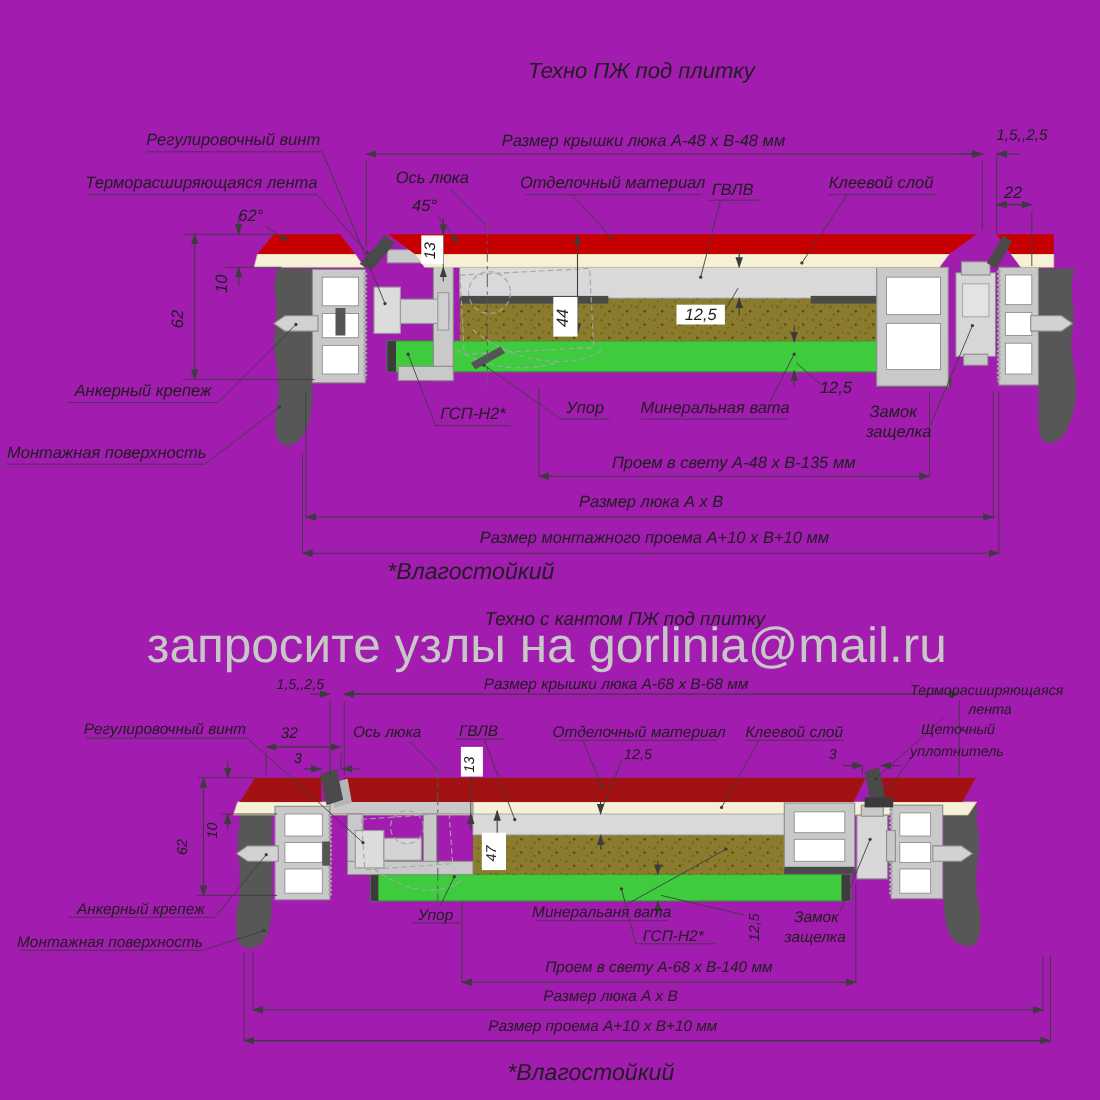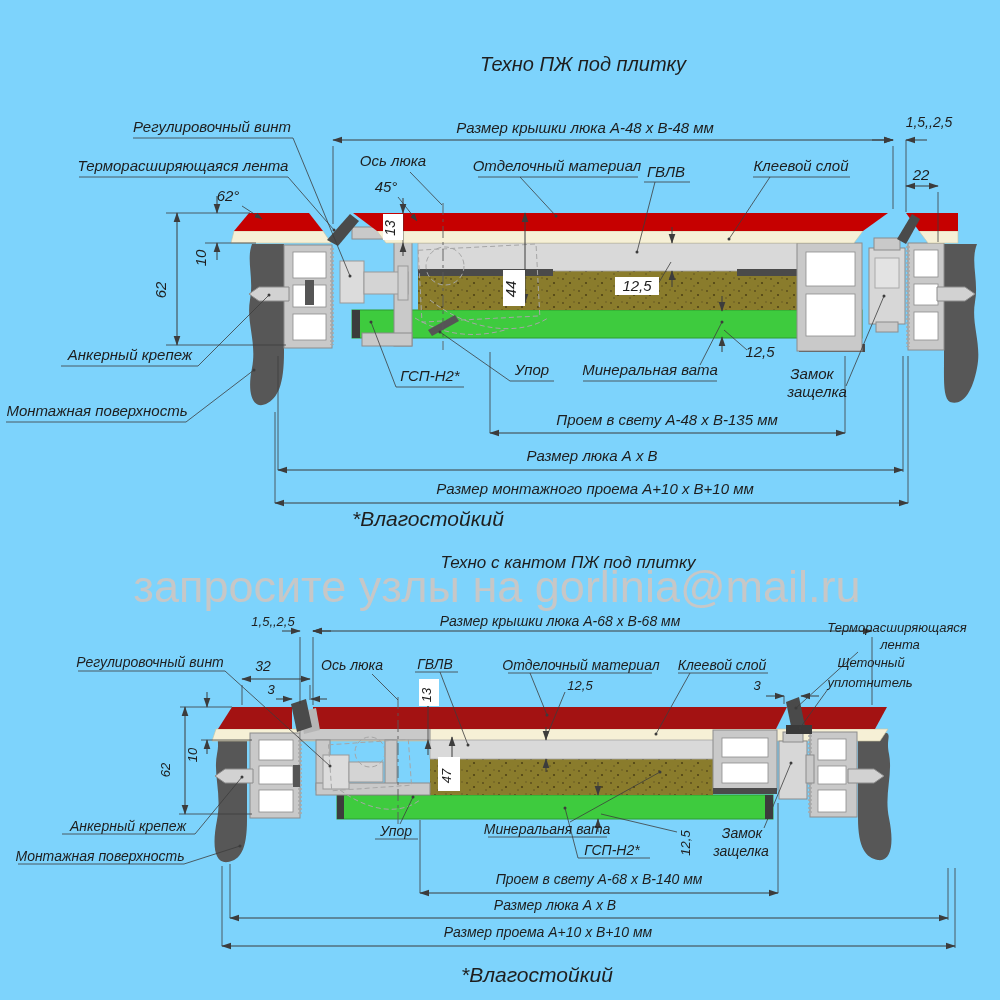--- a/index.html
+++ b/index.html
@@ -1,16 +1,16 @@
 <!DOCTYPE html>
 <html><head>
 <meta charset="utf-8">
 <style>
   html,body{margin:0;padding:0;background:#ffffff;}
-  .stage{width:1000px;height:1000px;position:relative;background:#7dd3fc;overflow:hidden;}
+  .stage{width:1000px;height:1000px;position:relative;background:#a21caf;overflow:hidden;}
   svg text{font-family:"Liberation Sans",sans-serif;font-style:italic;fill:#1e1e1e;text-anchor:middle;}
   .t13{font-size:13px}.t14{font-size:14px}.t15{font-size:15px}
   .t17{font-size:17px}.t20{font-size:20px}.t21{font-size:21px;}
   .wm{font-style:normal;font-size:45px;fill:#c7c7c7;letter-spacing:0px;}
   .ln{stroke:#3c3c3c;stroke-width:1;fill:none}
   .thin{stroke:#3c3c3c;stroke-width:0.8;fill:none}
   .axis{stroke:#5a5a5a;stroke-width:0.9;fill:none;stroke-dasharray:12 4 3 4}
   .dsh{stroke:#a6a6a6;stroke-width:1;fill:none;stroke-dasharray:5 3}
   .serr{stroke:#a8a8a8;stroke-width:3.5;fill:none;stroke-dasharray:2 2}
   .prof{fill:#c9c9c9;stroke:#8c8c8c;stroke-width:1}

